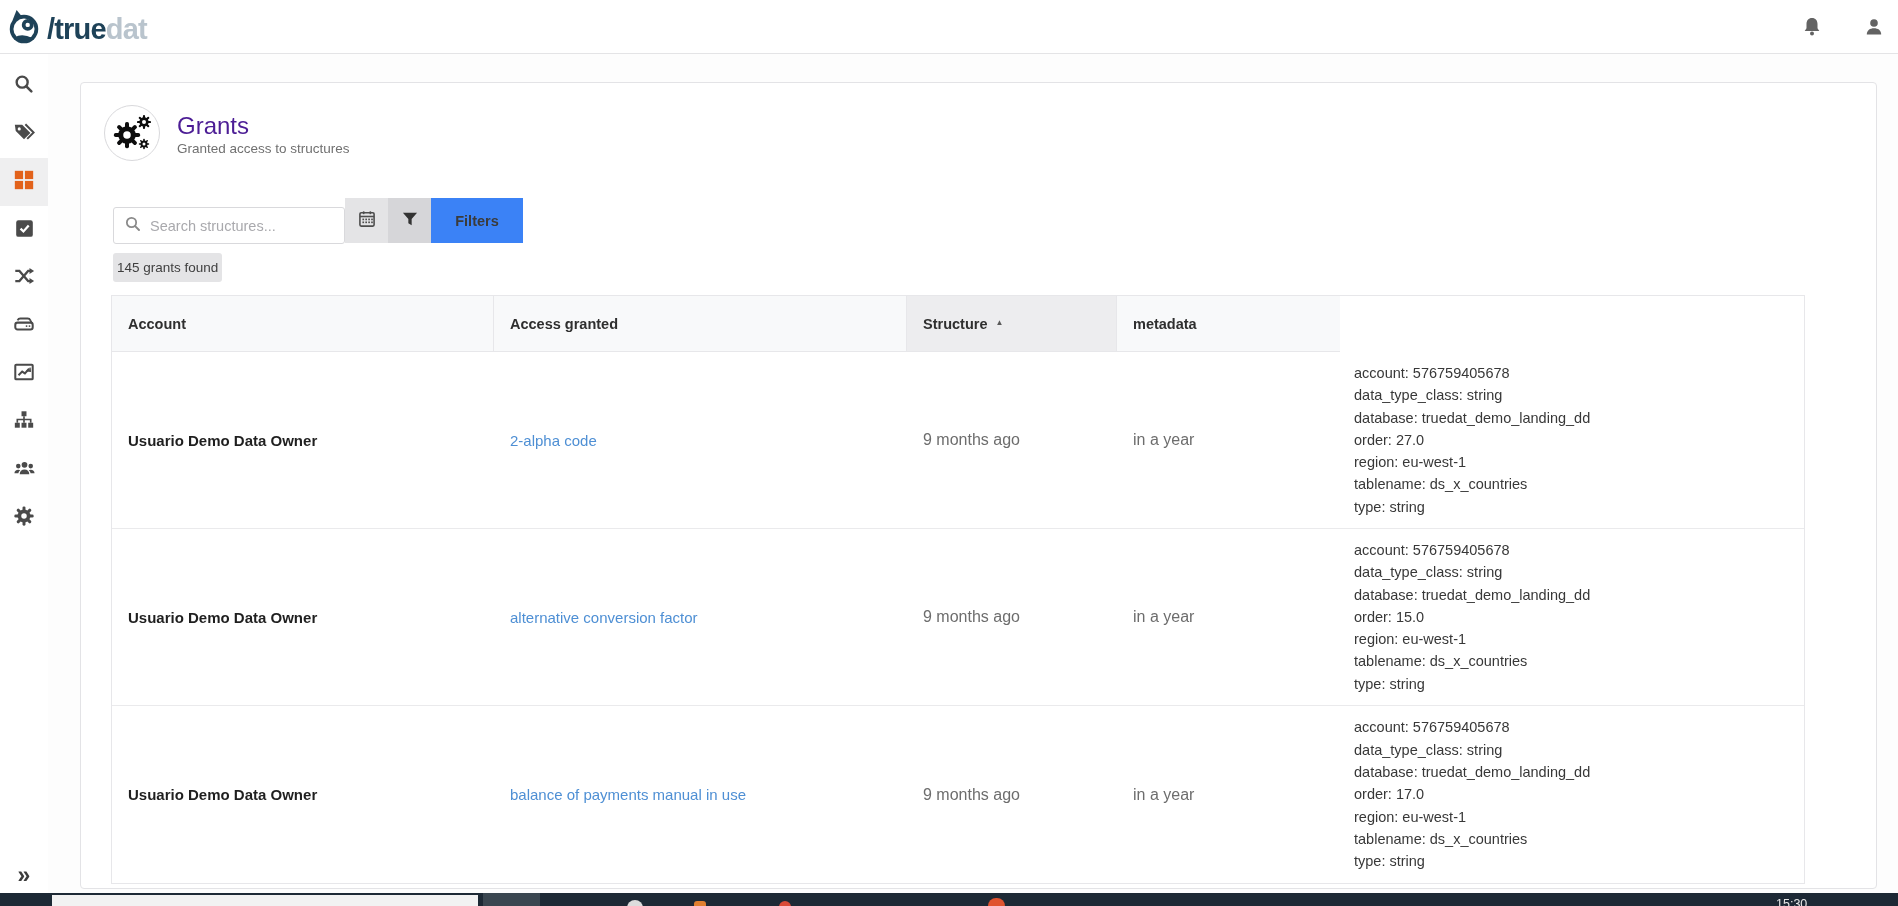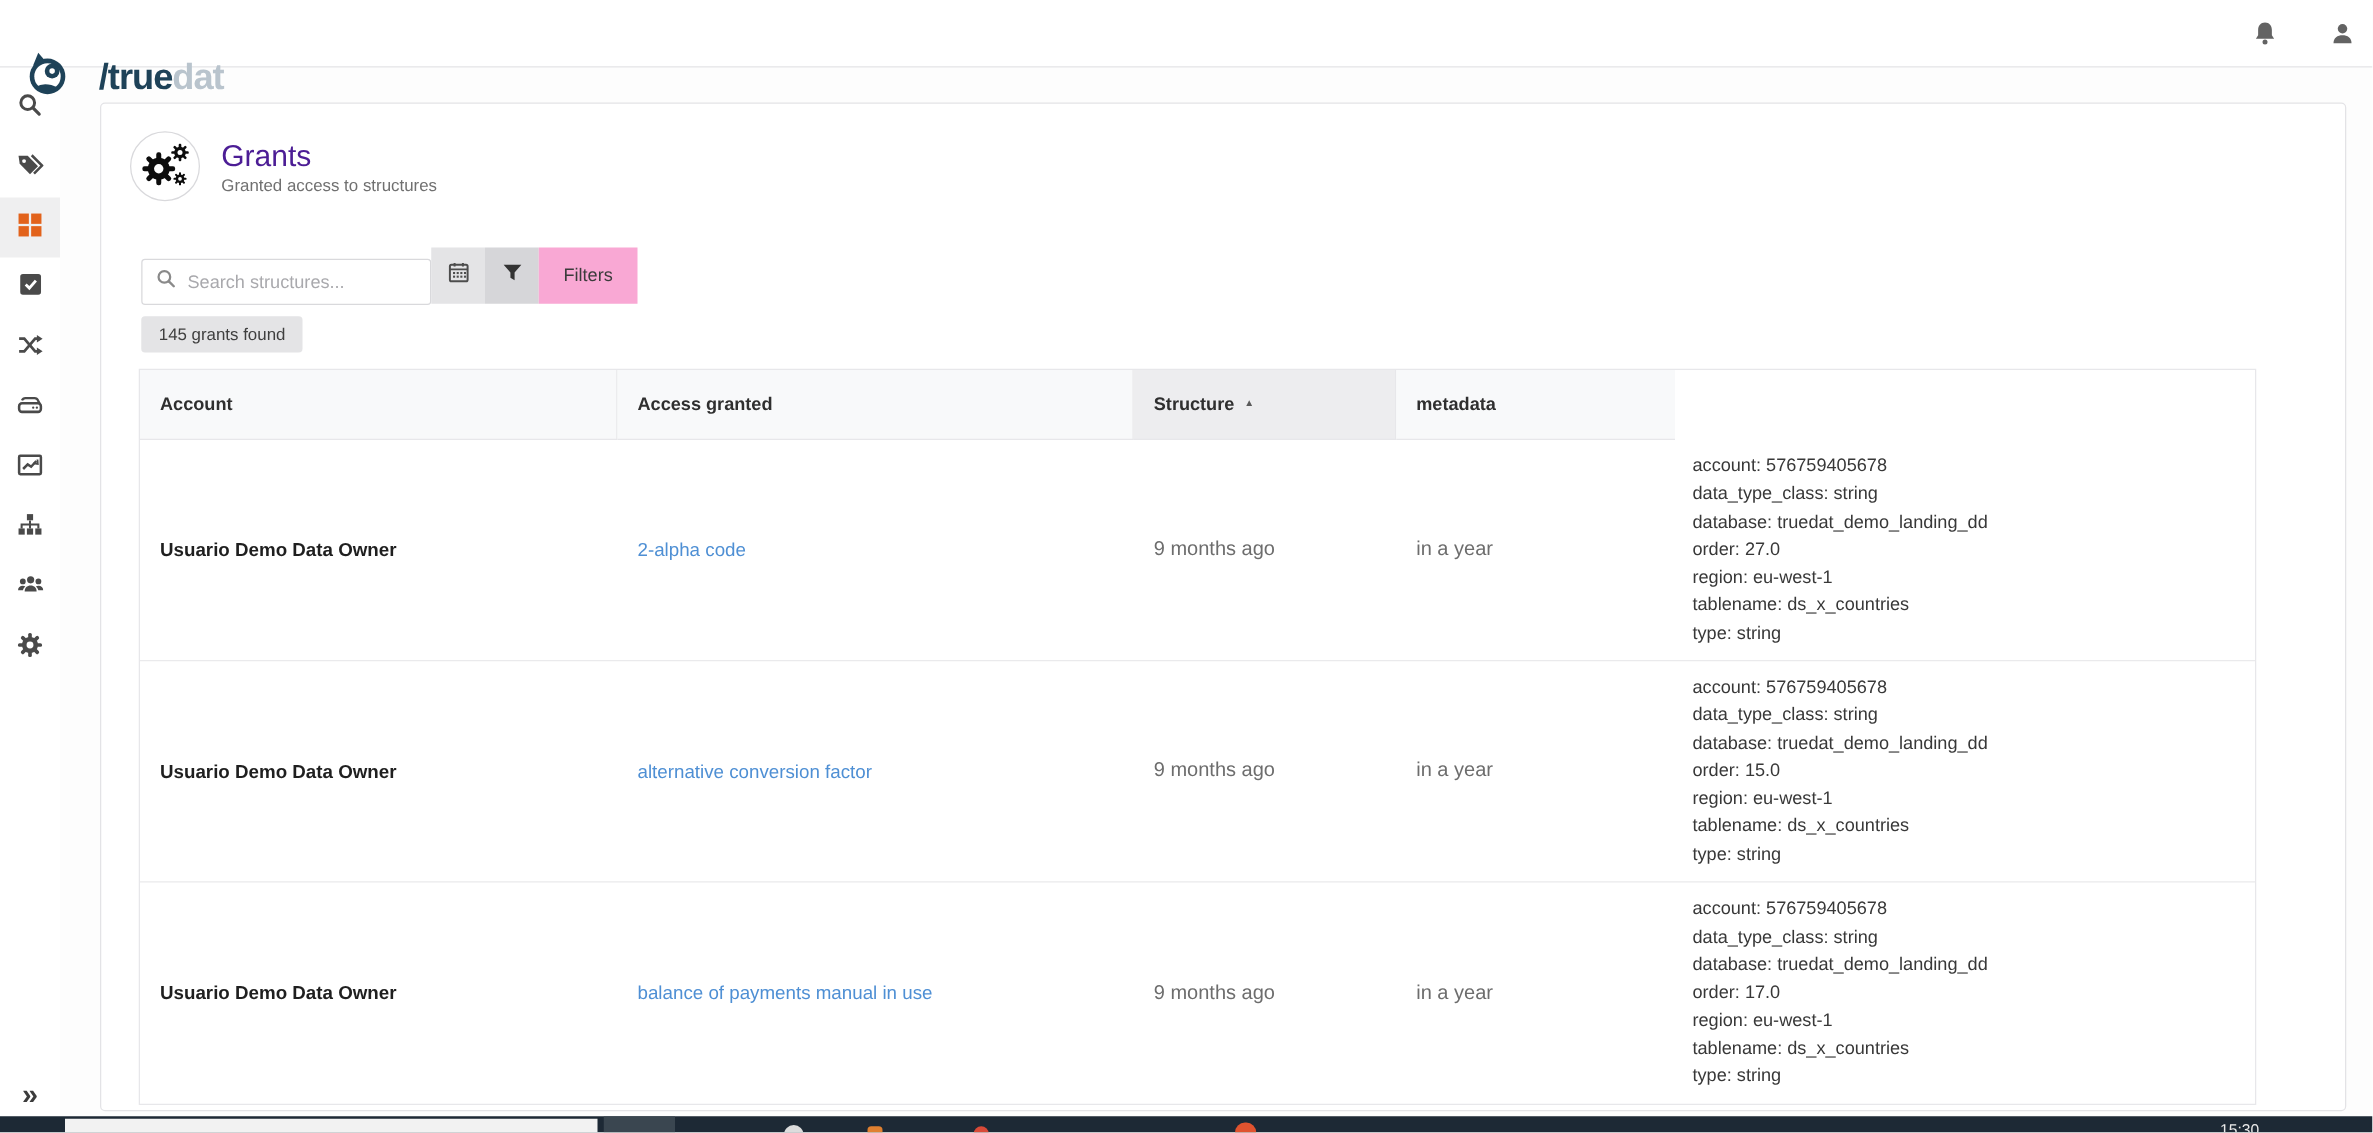--- a/index.html
+++ b/index.html
@@ -2,21 +2,21 @@
 <html><head>
 <meta charset="utf-8">
 <style>
   * { box-sizing: border-box; margin: 0; padding: 0; }
   html,body { width:1898px; height:906px; overflow:hidden; }
   body { font-family:"Liberation Sans", sans-serif; background:#fdfdfd; position:relative; color:#333; }
 
   
   .topbar { position:absolute; top:0; left:0; width:1898px; height:54px; background:#fff;
             border-bottom:1px solid #e4e4e6; z-index:10; }
-  .logo { position:absolute; left:20px; top:8px; display:flex; align-items:center; gap:23px;margin-top:32px; }
+  .logo { position:absolute; left:6px; top:8px; display:flex; align-items:center; gap:5px; }
   .logo-text { font-size:29px; font-weight:700; color:#1e4258; letter-spacing:-0.8px; line-height:36px;}
   .logo-text .sec { color:#b9c4cd; }
   .topbar-right { position:absolute; right:12px; top:0; height:54px; display:flex; align-items:center; gap:38px; }
   .tb-icon { width:24px; height:24px; cursor:pointer; }
 
   
   .sidebar { position:absolute; left:0; top:54px; width:48px; height:839px; background:#fff; z-index:5; }
   .side-item { width:48px; height:48px; display:flex; align-items:center; justify-content:center; cursor:pointer; }
   .side-item:first-child { margin-top:8px; }
   .side-item.active { background:#efeff0; }
@@ -35,23 +35,23 @@
   
   .search-box { position:absolute; left:32px; top:124px; width:232px; height:37px; border:1px solid #d9d9dc;
           border-radius:3px; background:#fff; display:flex; align-items:center; padding:0 10px; gap:8px; }
   .search-box input { border:none; outline:none; flex:1; font-size:14.5px; color:#444;
           font-family:"Liberation Sans",sans-serif; background:transparent; }
   .search-box input::placeholder { color:#a9a9ad; }
   .btn-group { position:absolute; left:264px; top:115px; height:45px; display:flex; cursor:pointer; }
   .btn-seg { height:45px; display:flex; align-items:center; justify-content:center; }
   .seg-calendar { width:43px; background:#e4e4e6; }
   .seg-funnel { width:43px; background:#d6d6d9; }
-  .seg-label { width:79px; background:#f9a8d4; font-size:14.5px; color:#3b3b3b; font-weight:400; }
-
-  .results-badge { position:absolute; left:32px; top:170px; height:29px; line-height:29px; padding:0 14px;
+  .seg-label { width:92px; background:#3b82f6; font-size:14.5px; color:#3b3b3b; font-weight:700; }
+
+  .results-badge { position:absolute; left:32px; top:170px; height:29px; line-height:29px; padding:0 4px;
           background:#e4e4e6; border-radius:3px; font-size:13.5px; color:#3f3f3f; display:inline-block; }
 
   
   .grants-table { position:absolute; left:30px; top:212px; width:1694px; border:1px solid #e7e7ea; }
   .t-row { display:grid; grid-template-columns:382px 413px 210px 223px 505px; }
   .t-head .t-cell { height:56px; background:#f8f9fa; border-right:1px solid #e7e7ea; border-bottom:1px solid #e7e7ea;
           display:flex; align-items:center; padding-left:16px; font-size:14.5px; font-weight:600; color:#2f2f2f; cursor:pointer; }
   .t-head .t-cell:last-child { border-right:none; }
   .t-head .t-cell.sorted { background:#ededef; }
   .sort-arrow { font-size:8px; color:#5a5a5a; margin-left:8px; transform:translateY(-1px); }

